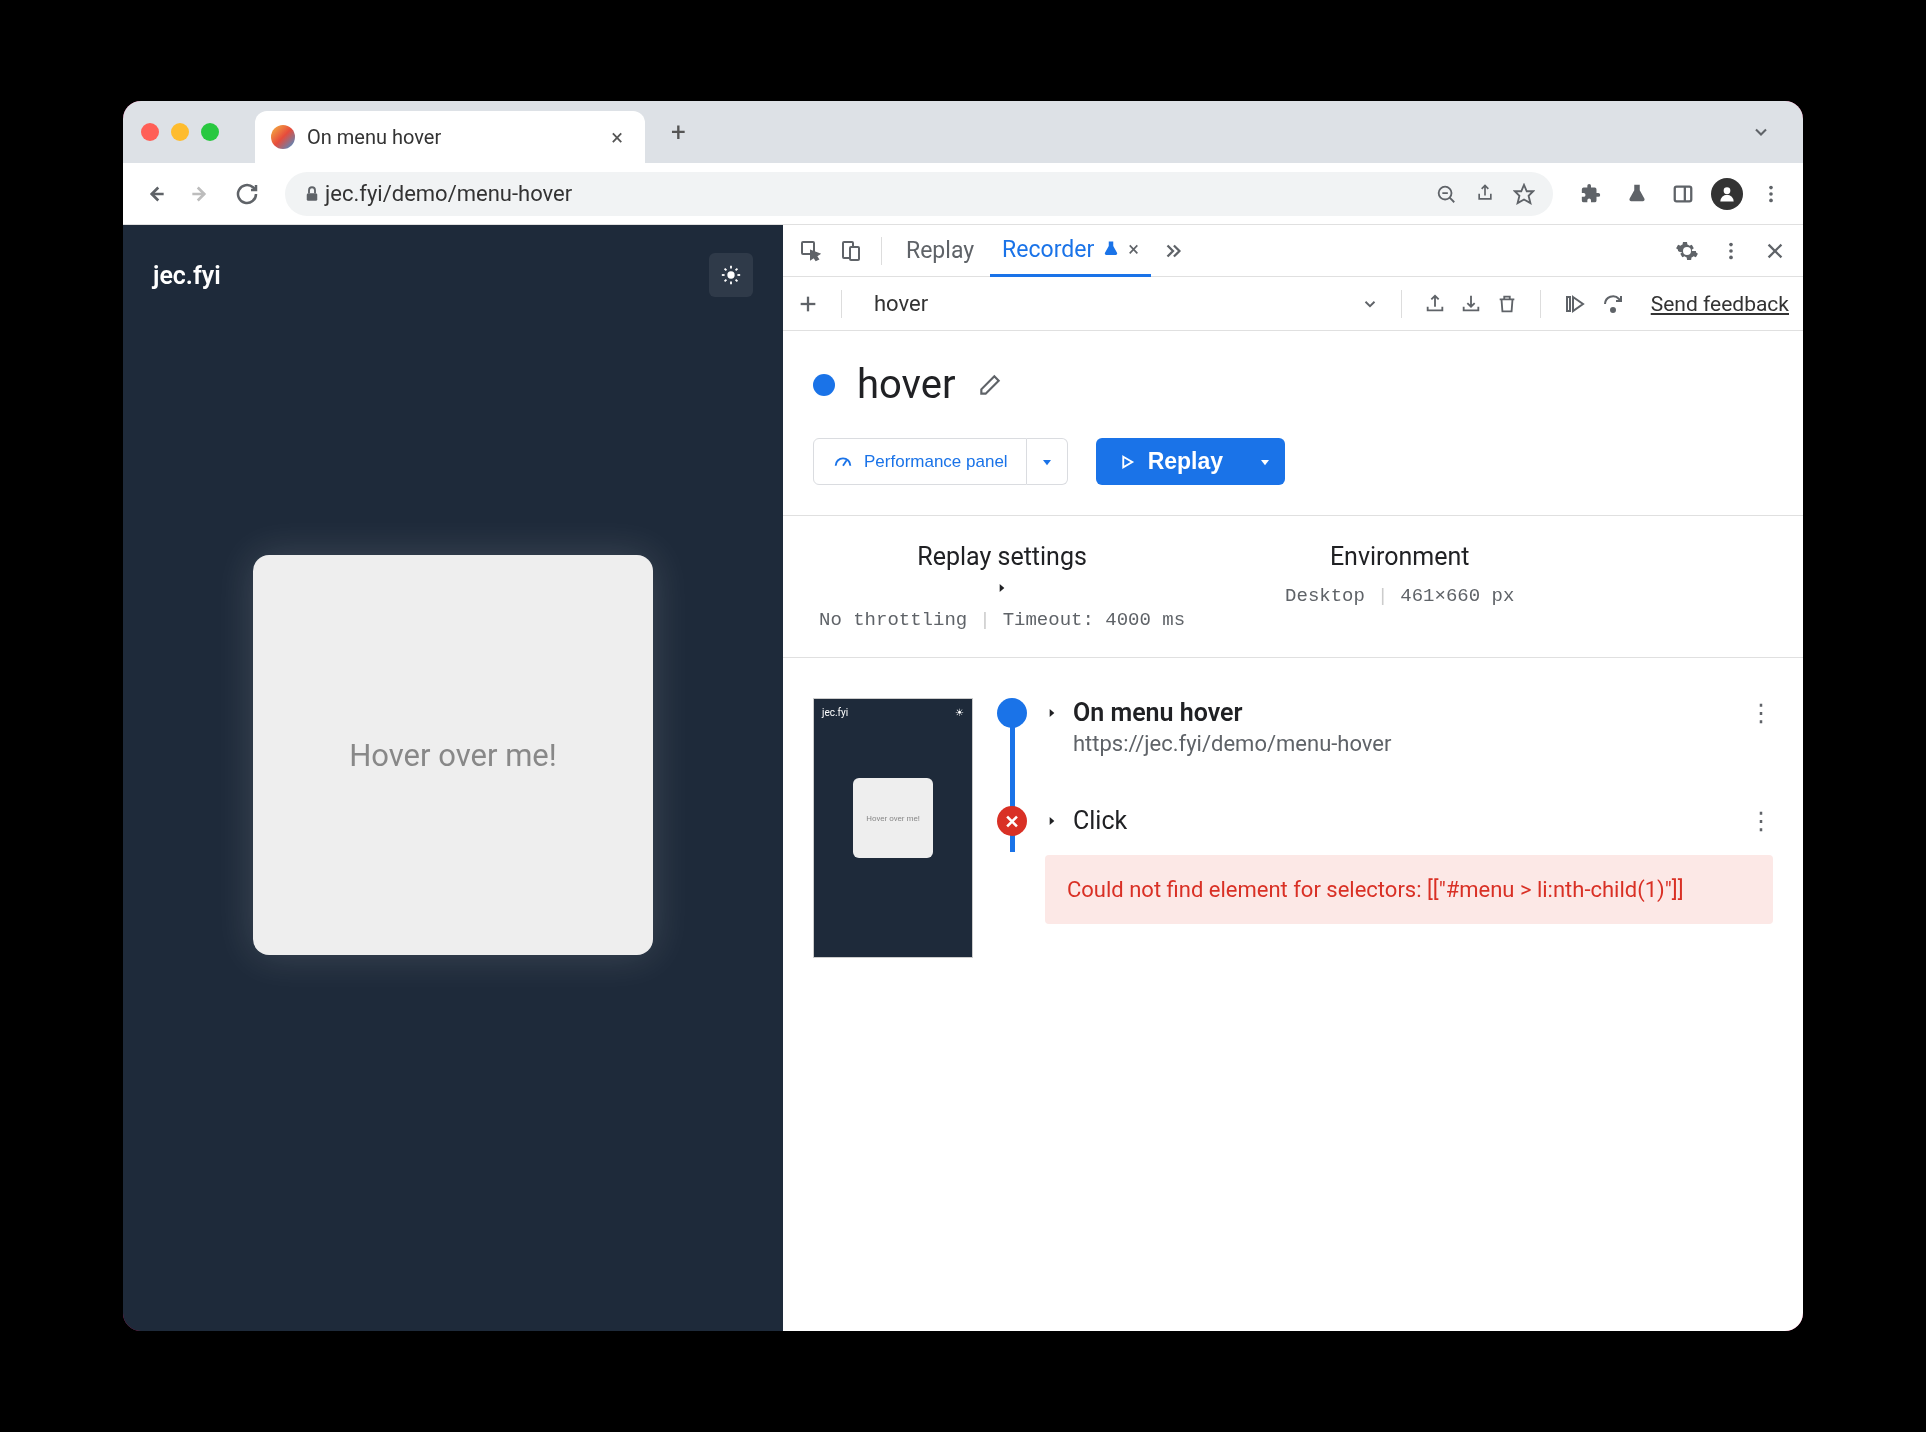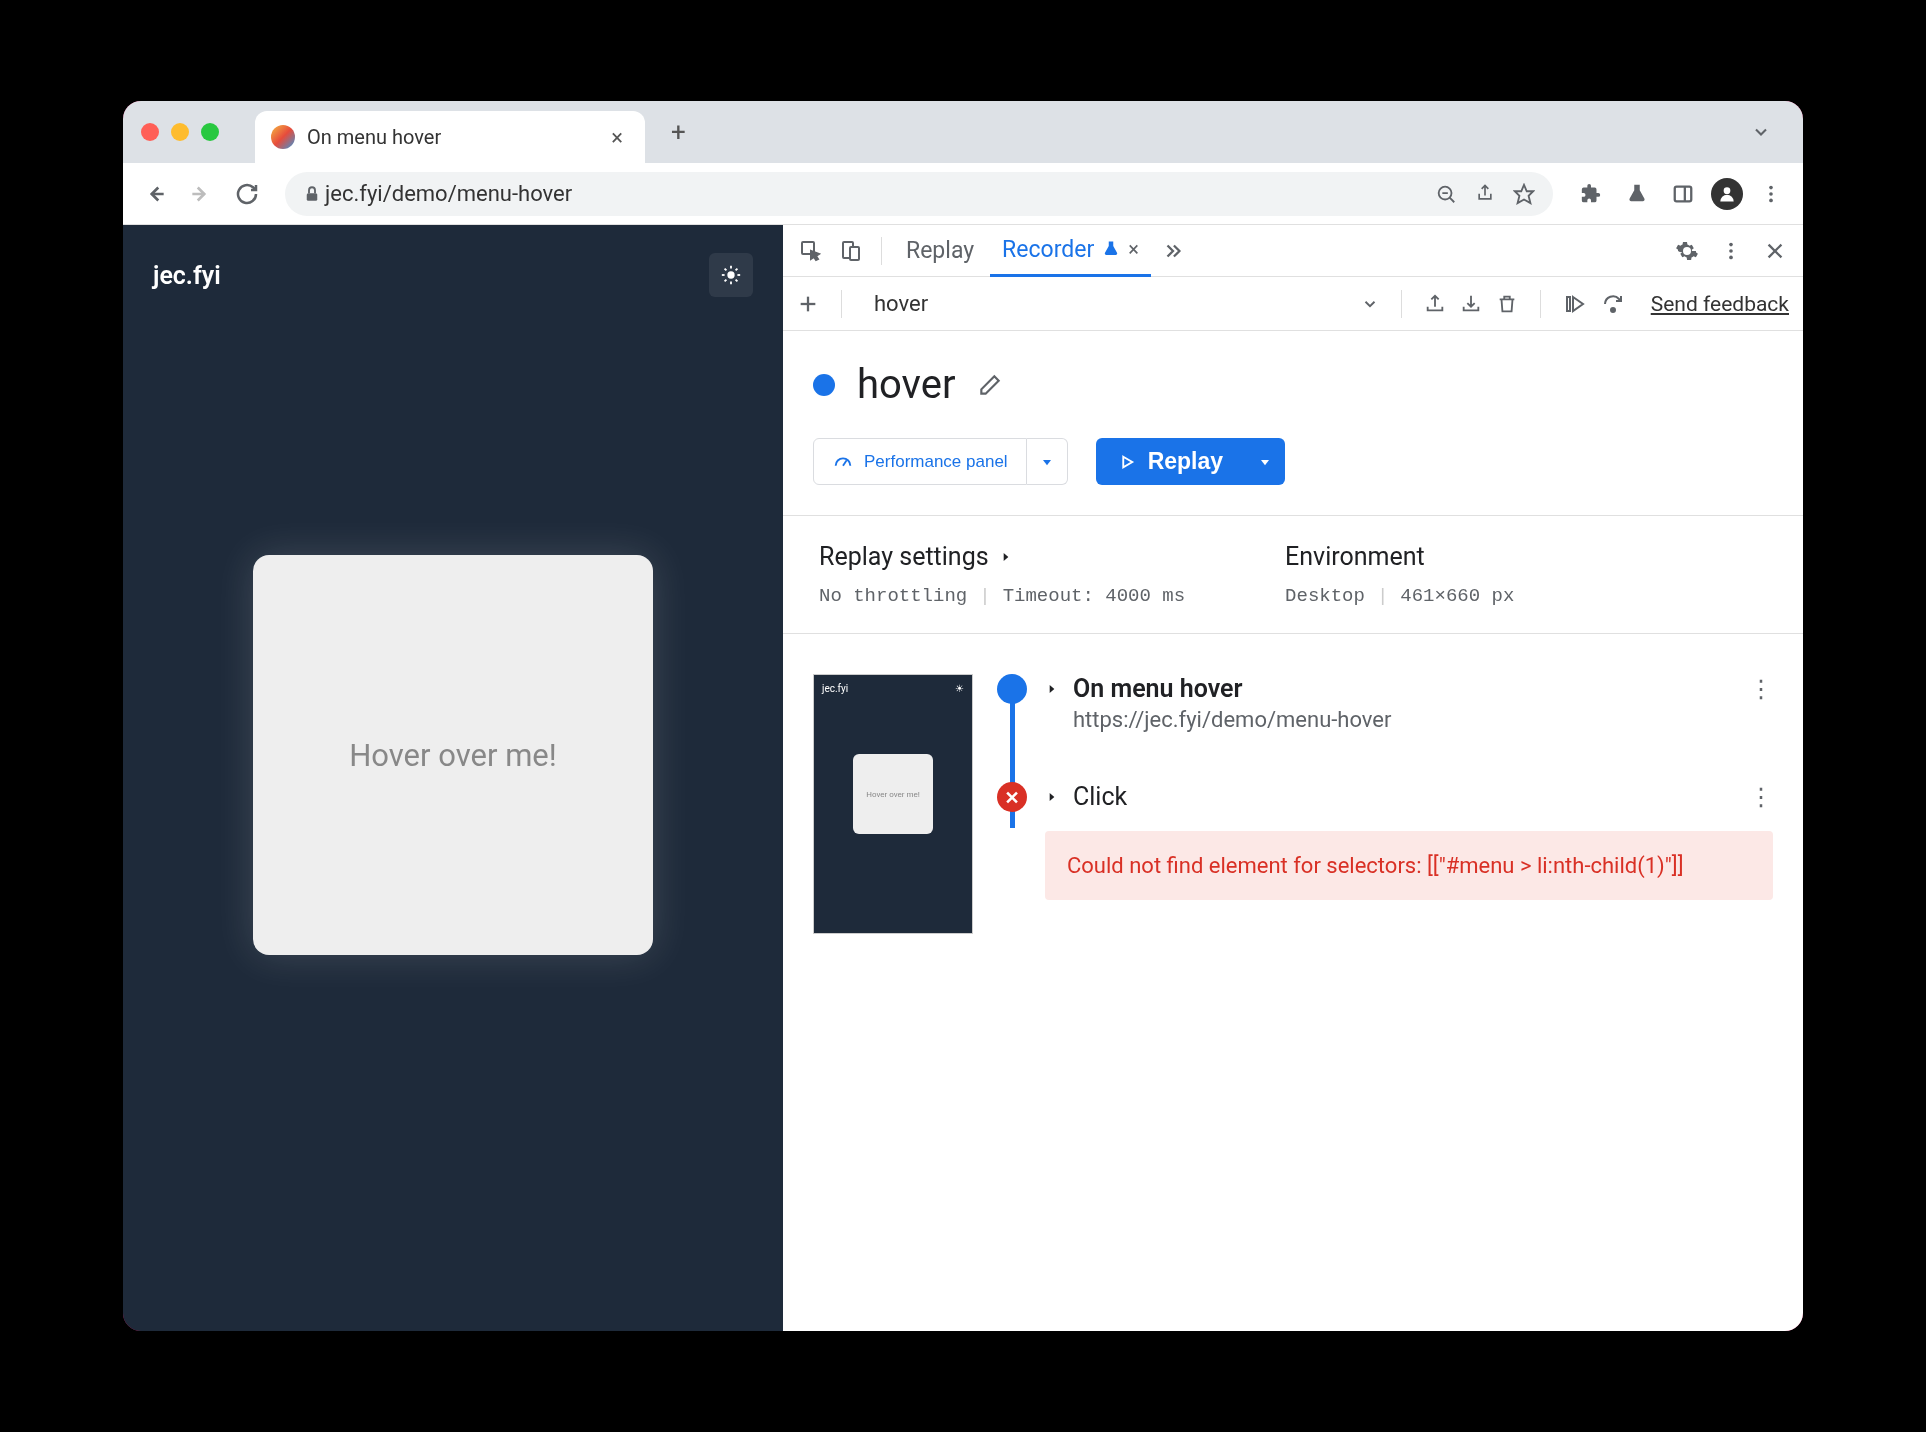--- a/index.html
+++ b/index.html
@@ -192,21 +192,21 @@
   border-top: 1px solid #e0e0e0;
   border-bottom: 1px solid #e0e0e0;
   padding: 26px 4px;
   display: flex;
   gap: 100px;
   margin: 0 -30px 40px;
   padding-left: 36px;
   padding-right: 36px;
 }
 .settings-col { display: flex; flex-direction: column; gap: 14px; }
-.settings-header { font-size: 25px; color: #202124; display: flex; align-items: center; gap: 10px; }
+.settings-header { font-size: 25px; color: #202124; display: flex; align-items: center; gap: 10px; flex-direction: column; }
 .settings-values { display: flex; gap: 12px; font-size: 19px; color: #5f6368; font-family: Liberation Mono, monospace; }
 .sv-divider { color: #ccc; }
 .timeline-row { display: flex; gap: 24px; }
 .thumbnail {
   width: 160px;
   height: 260px;
   background: #1e2a3a;
   border: 1px solid #ccc;
   display: flex;
   flex-direction: column;

